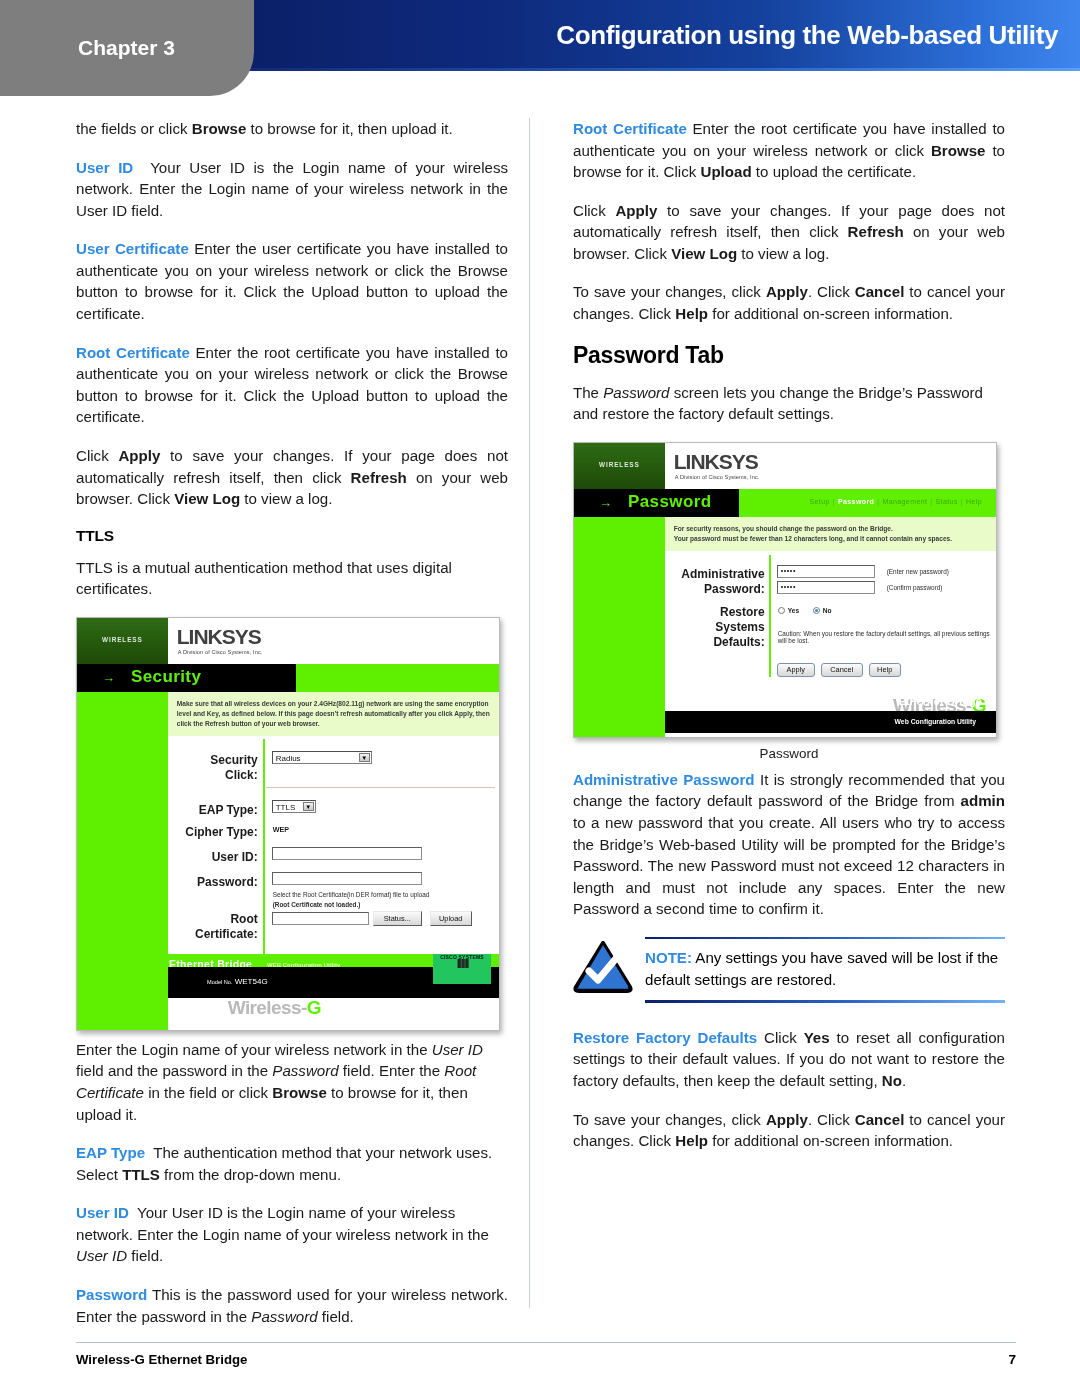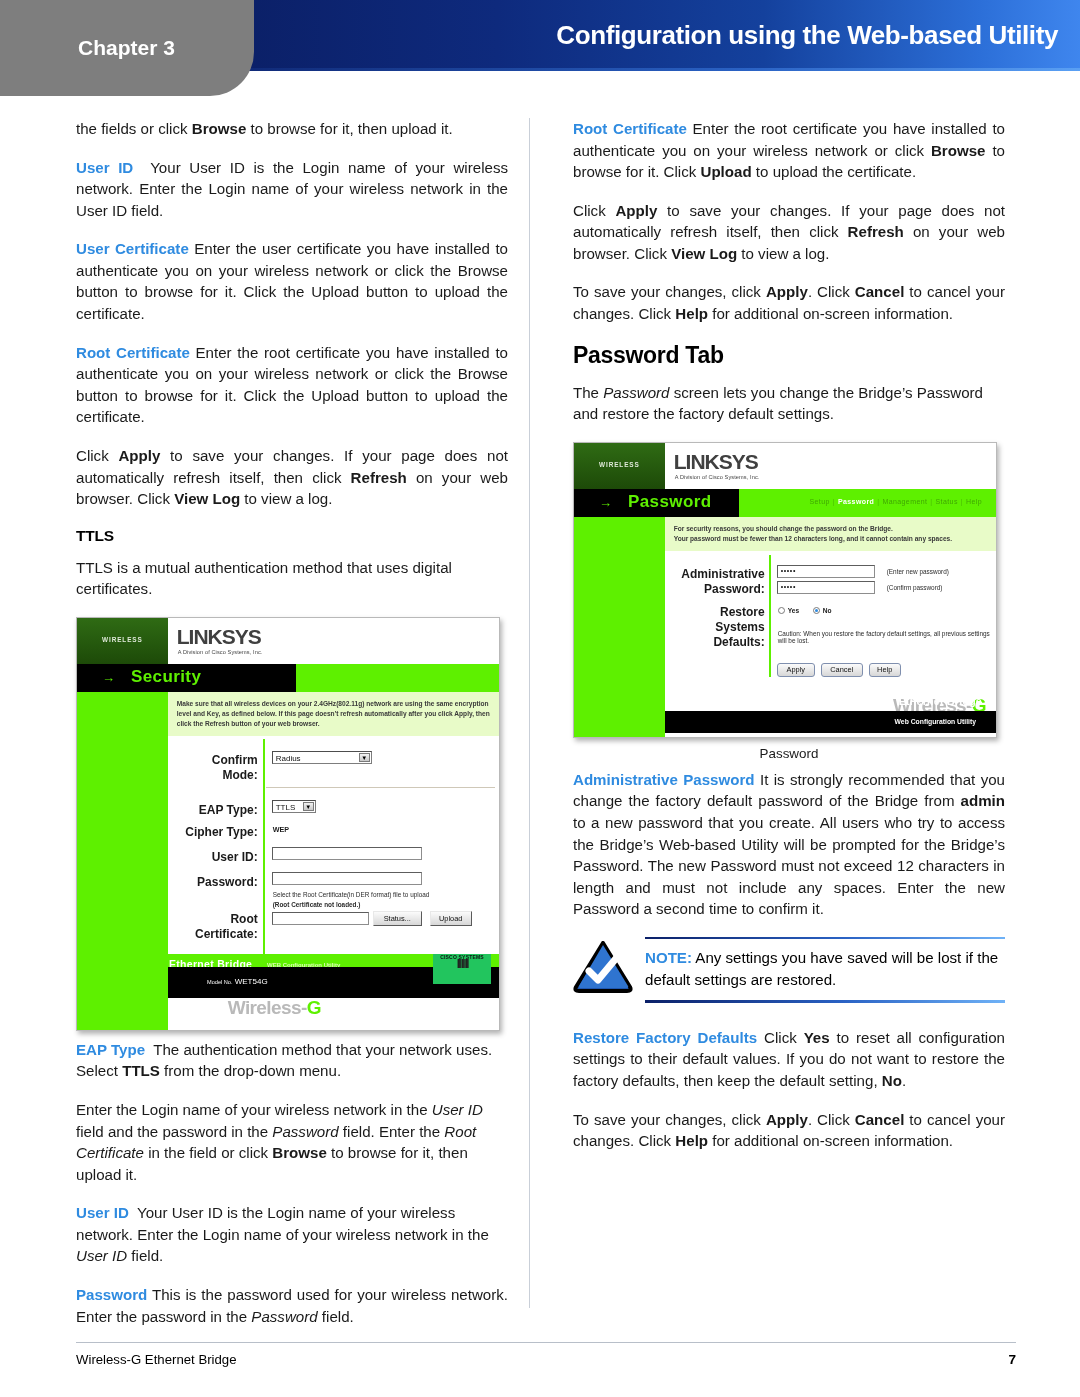--- a/index.html
+++ b/index.html
@@ -243,21 +243,21 @@
 
   
   .page-footer {
     position:absolute; left:76px; right:64px; bottom:30px;
   }
   .page-footer .rule { height:1px; background:#b8bfc9; }
   .page-footer .row {
     display:flex; justify-content:space-between; align-items:baseline;
     padding-top:9px;
   }
-  .page-footer .doc { font-size:13.2px; font-weight:normal; }
+  .page-footer .doc { font-size:13.2px; font-weight:bold; }
   .page-footer .pg  { font-size:13.6px; font-weight:bold; }
 </style>
 </head>
 <body>
 
 <div class="page-header">
   <div class="hdr-bar"></div>
   <div class="hdr-bar-underline"></div>
   <div class="hdr-title">Configuration using the Web-based Utility</div>
   <div class="chapter-tab">
@@ -313,21 +313,21 @@
         <div class="contentarea">
           <div class="noticebar">
             <div>Make sure that all wireless devices on your 2.4GHz(802.11g) network are using the same encryption</div>
             <div>level and Key, as defined below. If this page doesn't refresh automatically after you click Apply, then</div>
             <div>click the Refresh button of your web browser.</div>
           </div>
 
           <div class="vrule" style="left:95px;top:47px;height:230px;"></div>
 
           <div class="flabel" style="left:10px;top:61px;width:80px;">
-            <span>Confirm Mode:</span>
+            <span>Security Click:</span>
           </div>
           <div class="sel" style="left:104px;top:59px;width:100px;height:13px;line-height:13px;">
             <span>Radius</span>
             <span class="arw">▼</span>
           </div>
 
           <div class="hrule" style="left:98px;right:4px;top:95px;"></div>
 
           <div class="flabel" style="left:10px;top:111px;width:80px;">
             <span>EAP Type:</span>
@@ -383,25 +383,25 @@
         </div>
         <div class="cisco" style="right:8px;top:336px;width:58px;height:30px;">
           <div class="ct">CISCO SYSTEMS</div>
           <div class="cb">llllIIIIllll</div>
         </div>
       </div>
     </div>
   </div>
 
   <p class="body nojust">
+    Enter the Login name of your wireless network in the <span class="i">User ID</span> field and the password in the <span class="i">Password</span> field. Enter the <span class="i">Root Certificate</span> in the field or click <span class="b">Browse</span> to browse for it, then upload it.
+  </p>
+
+  <p class="body nojust">
     <span class="term">EAP Type</span>&nbsp; The authentication method that your network uses. Select <span class="b">TTLS</span> from the drop-down menu.
-  </p>
-
-  <p class="body nojust">
-    Enter the Login name of your wireless network in the <span class="i">User ID</span> field and the password in the <span class="i">Password</span> field. Enter the <span class="i">Root Certificate</span> in the field or click <span class="b">Browse</span> to browse for it, then upload it.
   </p>
 
   <p class="body nojust">
     <span class="term">User ID</span>&nbsp; Your User ID is the Login name of your wireless network. Enter the Login name of your wireless network in the <span class="i">User ID</span> field.
   </p>
 
   <p class="body">
     <span class="term">Password</span> This is the password used for your wireless network. Enter the password in the <span class="i">Password</span> field.
   </p>
 </div>

